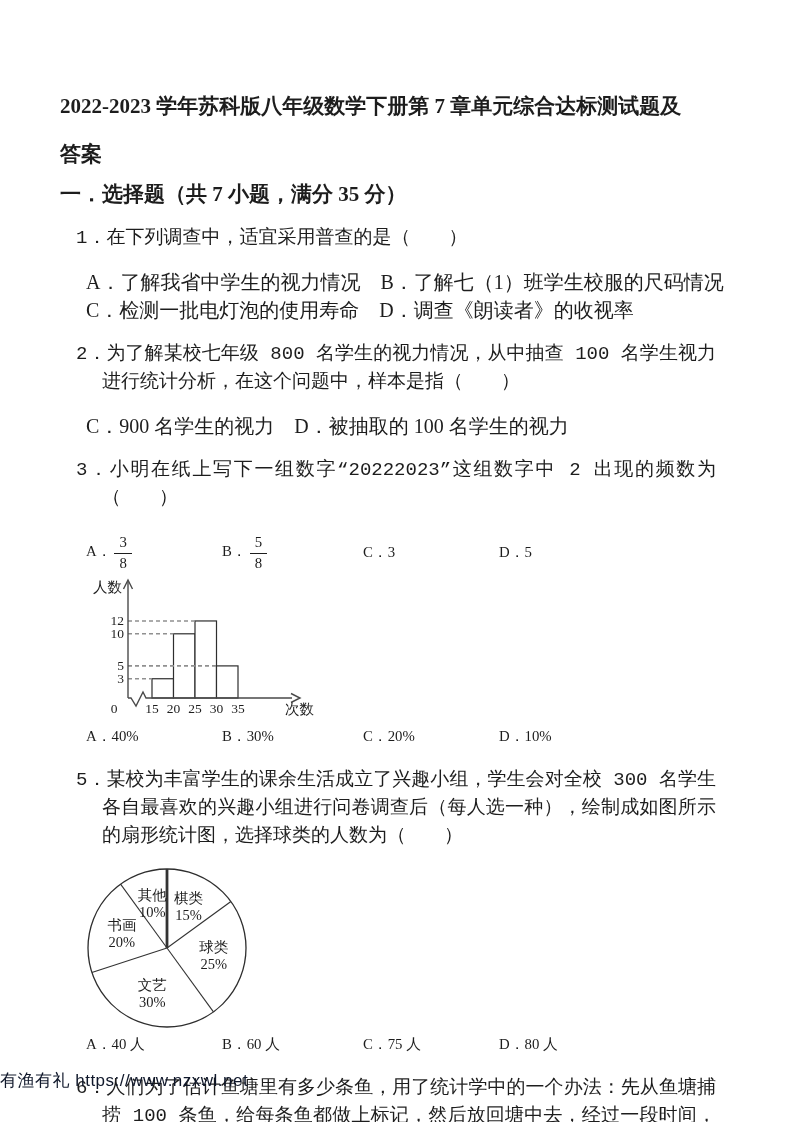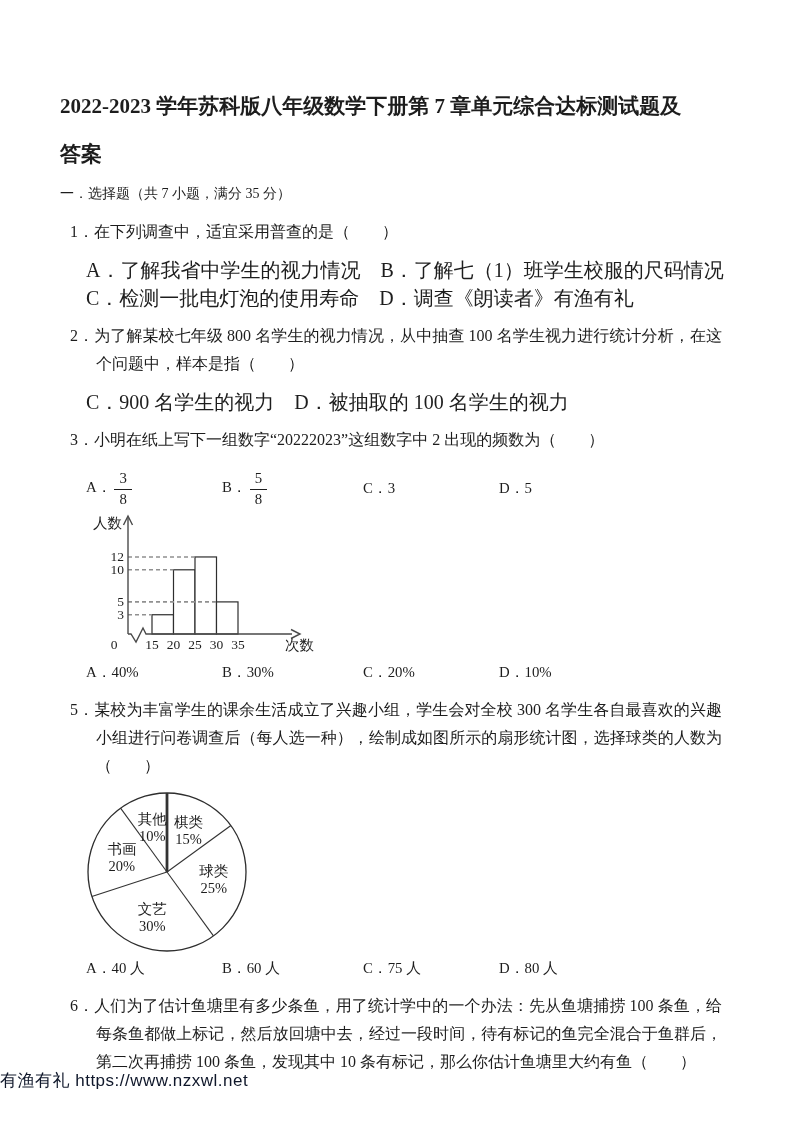--- a/index.html
+++ b/index.html
@@ -7,22 +7,22 @@
     width:793px;height:1122px;
     background:#ffffff;
     font-family:"Liberation Serif","DejaVu Serif",serif;
     color:#1d1d1d;
     position:relative;
     overflow:hidden;
   }
   .page{padding:82px 61px 0 60px;}
   h1{font-size:21px;line-height:48px;font-weight:bold;text-align:left;margin:0 0 2px 0;}
   h1 span{display:block;}
-  .sec{font-weight:normal;font-size:14px;line-height:28px;}
-  .stem{margin:10px;font-size:16px;line-height:28px;padding-left:26px;text-indent:-26px;text-align:justify;}
+  .sec{font-weight:bold;font-size:21px;line-height:28px;}
+  .stem{margin:16px;font-size:19px;line-height:28px;padding-left:26px;text-indent:-26px;text-align:justify;font-family:Liberation Mono, monospace;}
   .opt-line{margin:0;font-size:20px;line-height:28px;padding-left:26px;}
   .opt-grid{margin-left:26px;display:grid;grid-template-columns:136px 141px 136px auto;font-size:14.8px;line-height:28px;}
   .frac-row{height:50px;align-items:center;line-height:1.15;}
   .frac{display:inline-block;vertical-align:middle;text-align:center;margin-left:3px;}
   .frac .num{display:block;border-bottom:1.4px solid #1d1d1d;padding:0 5px 1.5px 5px;}
   .frac .den{display:block;padding-top:1.5px;}
   svg{display:block;}
   .hist{margin:-2px 0 -2px 24px;}
   .pie{margin:-3px 0 -3px 22px;}
   .footer{
@@ -39,21 +39,21 @@
 
   <h1>
     <span>2022-2023 学年苏科版八年级数学下册第 7 章单元综合达标测试题及</span>
     <span>答案</span>
   </h1>
 
   <div class="sec">一．选择题（共 7 小题，满分 35 分）</div>
 
   <p class="stem">1．在下列调查中，适宜采用普查的是（　　）</p>
   <p class="opt-line">A．了解我省中学生的视力情况　B．了解七（1）班学生校服的尺码情况</p>
-  <p class="opt-line">C．检测一批电灯泡的使用寿命　D．调查《朗读者》有渔有礼</p>
+  <p class="opt-line">C．检测一批电灯泡的使用寿命　D．调查《朗读者》的收视率</p>
 
   <p class="stem">2．为了解某校七年级 800 名学生的视力情况，从中抽查 100 名学生视力进行统计分析，在这个问题中，样本是指（　　）</p>
   <p class="opt-line">C．900 名学生的视力　D．被抽取的 100 名学生的视力</p>
 
   <p class="stem">3．小明在纸上写下一组数字“20222023”这组数字中 2 出现的频数为（　　）</p>
   <div class="opt-grid frac-row">
     <span><span>A．</span><span class="frac"><span class="num">3</span><span class="den">8</span></span></span>
     <span><span>B．</span><span class="frac"><span class="num">5</span><span class="den">8</span></span></span>
     <span><span>C．</span><span>3</span></span>
     <span><span>D．</span><span>5</span></span>

